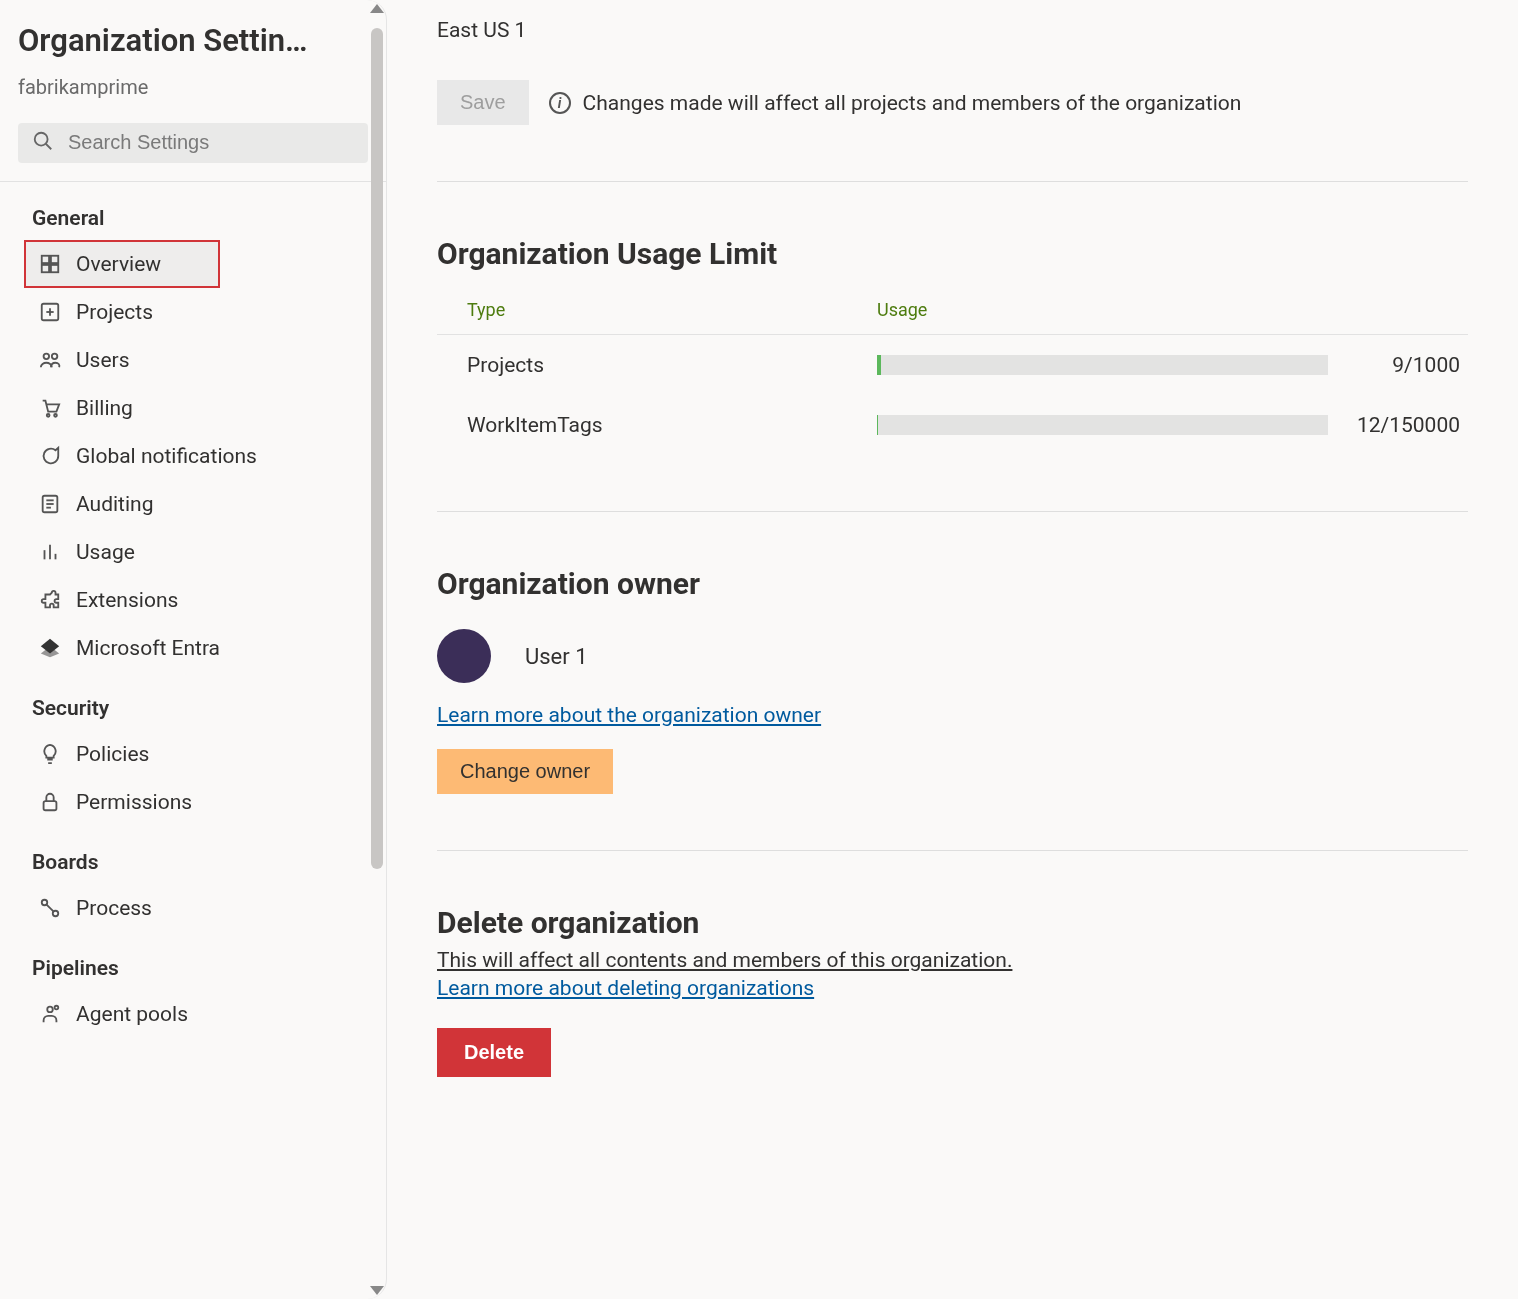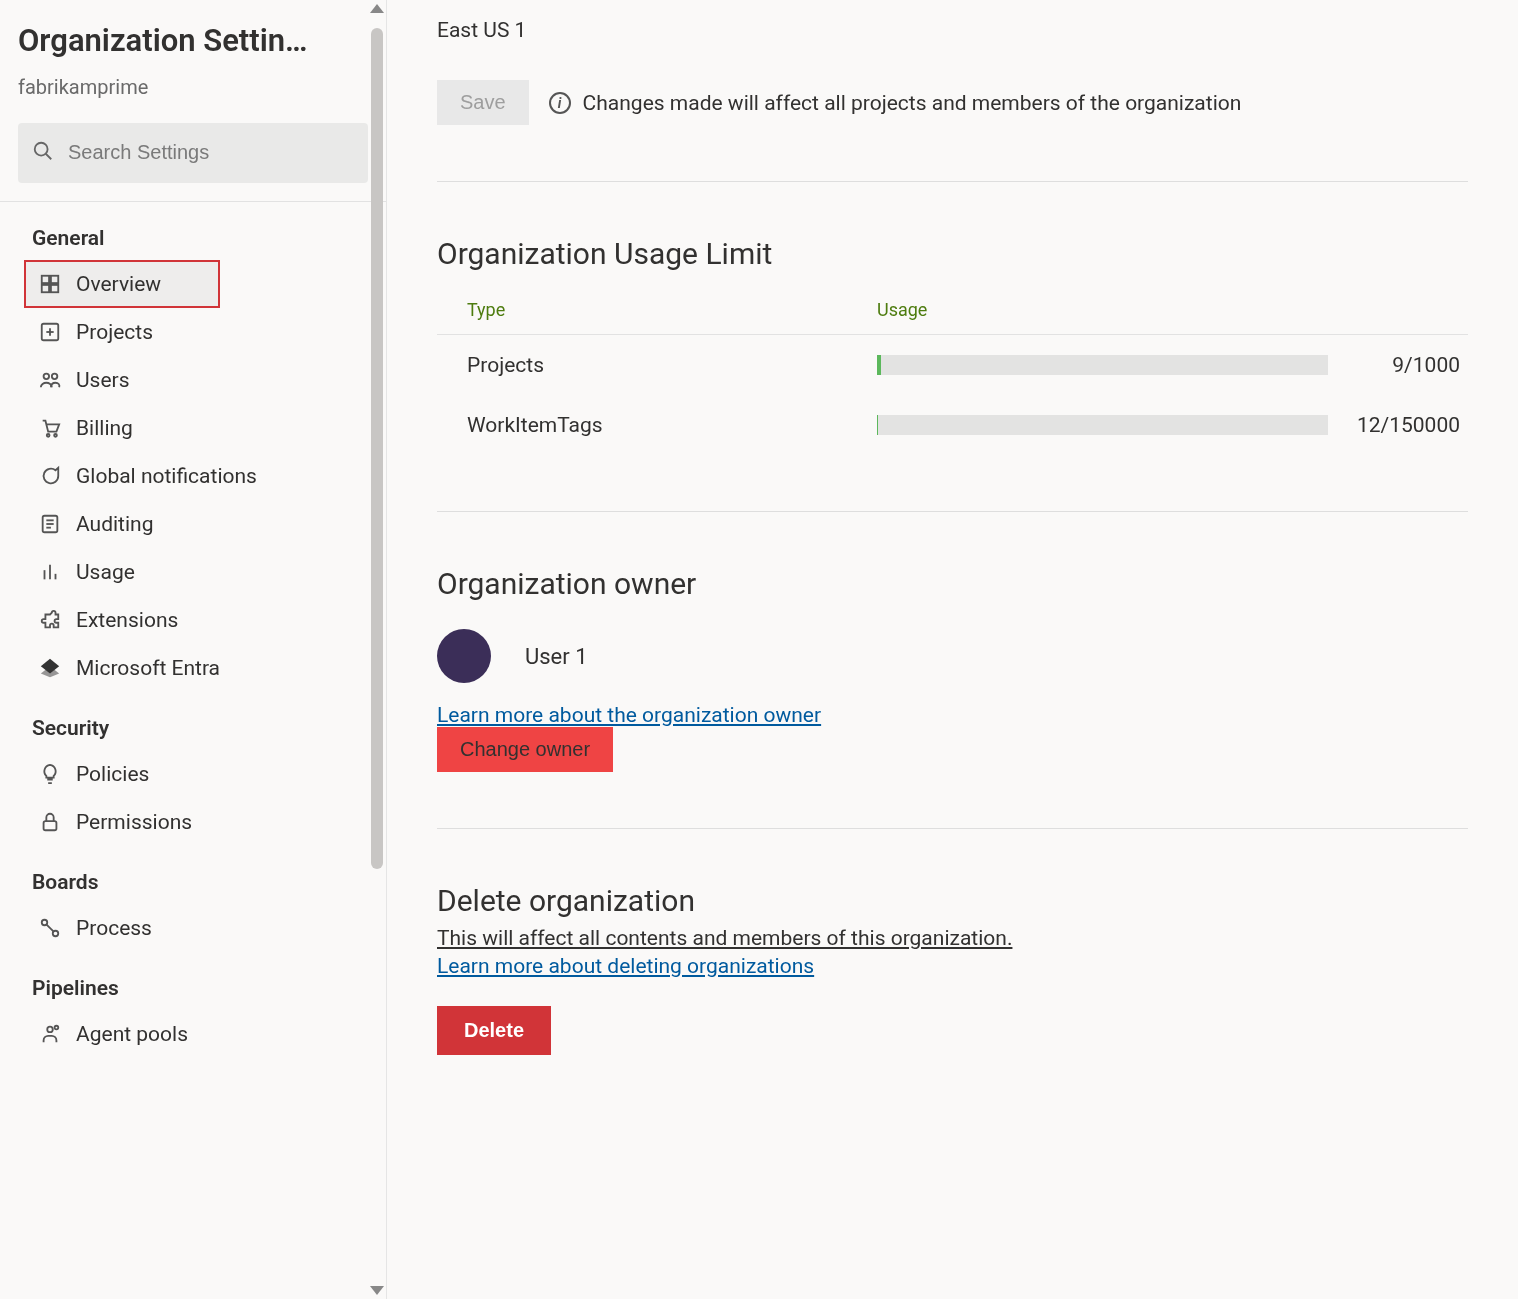--- a/index.html
+++ b/index.html
@@ -20,20 +20,21 @@
 
   
   .sidebar-wrap {
     width: 387px;
     position: relative;
     background: #faf9f8;
     border-right: 1px solid #e5e5e5;
     display: flex;
     flex-direction: column;
     padding-top: 22px;
+    border-radius: 20px;
   }
 
   .sidebar-header {
     padding: 0 18px 10px 18px;
   }
   .sidebar-title {
     font-size: 31px;
     font-weight: 600;
     line-height: 1.25;
     white-space: nowrap;
@@ -47,21 +48,21 @@
   }
 
   .search-wrap {
     padding: 14px 18px 18px 18px;
   }
   .search-box {
     display: flex;
     align-items: center;
     background: #e9e9e8;
     border-radius: 4px;
-    height: 60px;
+    height: 40px;
     padding: 0 14px;
     gap: 12px;
     color: #666;
   }
   .search-box input {
     border: none;
     background: transparent;
     outline: none;
     font-size: 20px;
     color: #333;
@@ -186,21 +187,21 @@
   hr.sep {
     border: none;
     height: 1px;
     background: #dedede;
     margin: 56px 0 0 0;
   }
 
   
   h2.section-title {
     font-size: 30px;
-    font-weight: 400;
+    font-weight: 700;
     margin: 54px 0 28px 0;
   }
   .usage-header {
     display: grid;
     grid-template-columns: 410px 1fr 140px;
     font-size: 18px;
     color: #4d7c0f;
     padding: 0 0 14px 30px;
     border-bottom: 1px solid #e2e2e2;
   }
@@ -230,21 +231,21 @@
     width: 54px; height: 54px; border-radius: 50%; background: #3b2e58;
   }
   .owner-name { font-size: 22px; }
   a.azlink {
     color: #005a9e;
     text-decoration: underline;
     font-size: 21px;
     display: inline-block;
     margin-top: 20px;
   }
-  .btn.secondary { background: #ef4444; color: #323130; }
+  .btn.secondary { background: #fdba74; color: #323130; margin-top: 22px; }
 
   
   .delete-desc { font-size: 21px; margin-top: 6px; text-decoration: underline; }
   .btn.danger {
     background: #d13438;
     color: #fff;
     font-weight: 600;
     margin-top: 28px;
     padding: 12px 26px;
   }

